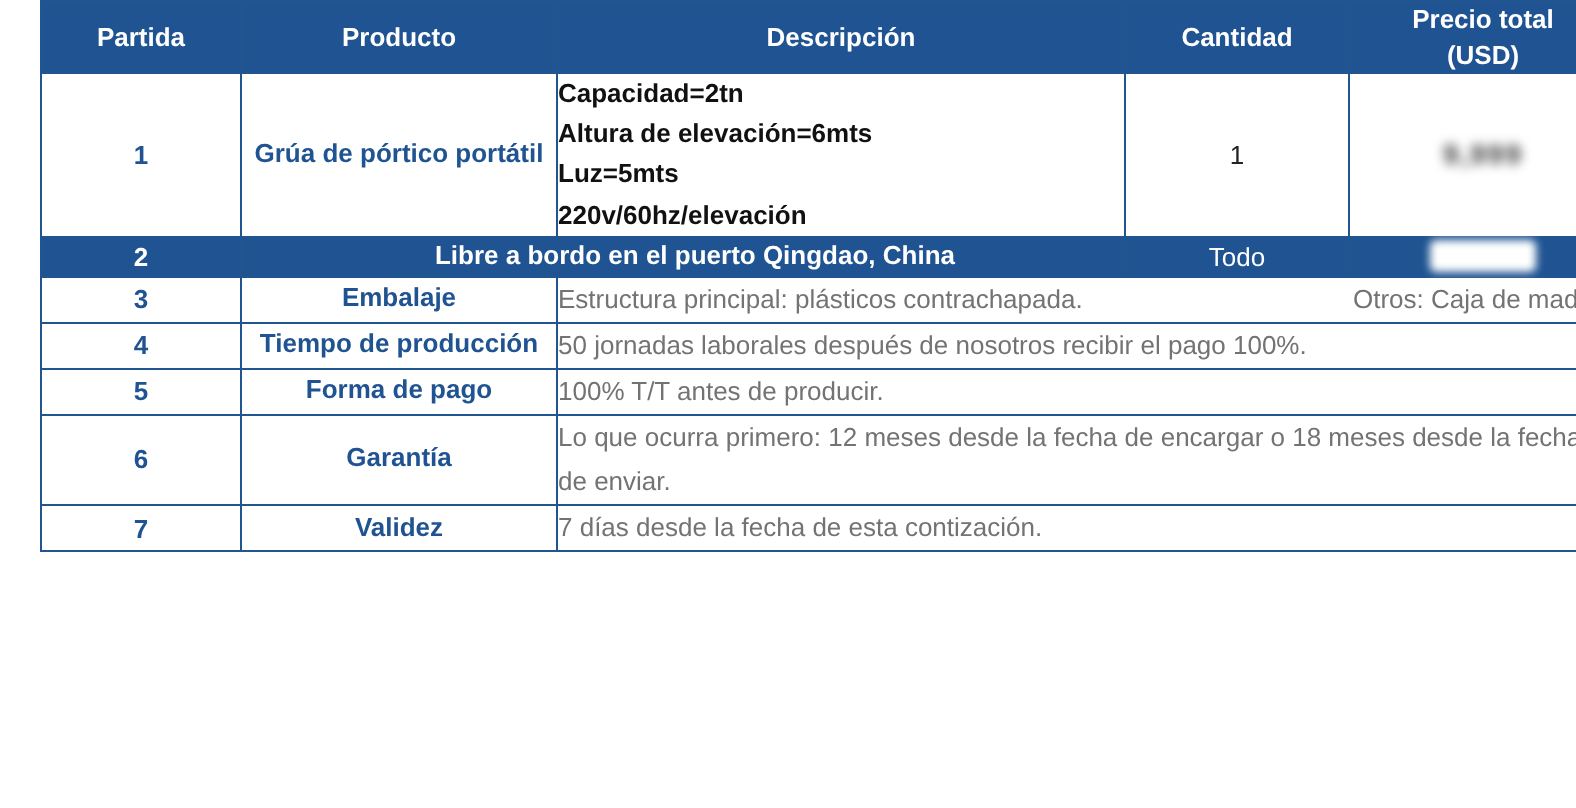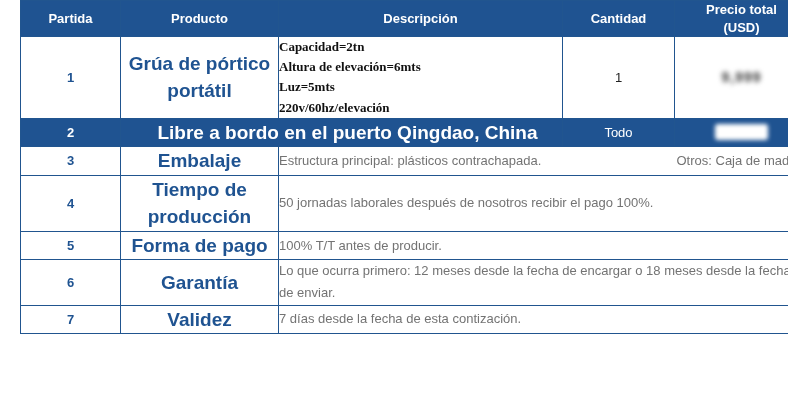--- a/index.html
+++ b/index.html
@@ -46,21 +46,21 @@
   }
   .c-partida {
     text-align: center;
     font-weight: bold;
     font-size: 13px;
     color: #1f5391;
   }
   .c-producto {
     text-align: center;
     font-weight: bold;
-    font-size: 19px;
+    font-size: 13px;
     color: #1f5391;
     line-height: 1.45;
   }
   .c-desc {
     text-align: left;
     font-size: 13px;
     color: #737373;
     line-height: 1.7;
   }
   .c-desc-bold {
@@ -110,21 +110,21 @@
   }
   tr.row-highlight .c-partida,
   tr.row-highlight .c-producto,
   tr.row-highlight .c-center {
     color: #ffffff;
   }
   tr.row-highlight .c-producto {
     text-align: center;
     padding-left: 12px;
   }
-  .desc-line { display: block; font-family: Liberation Serif, serif; }
+  .desc-line { display: block; }
   .desc-split {
     display: flex;
     justify-content: space-between;
     gap: 18px;
   }
   .desc-split > span:first-child { flex: 1 1 auto; }
   .desc-split > span:last-child { flex: 0 0 auto; text-align: right; }
 </style>
 </head>
 <body>

